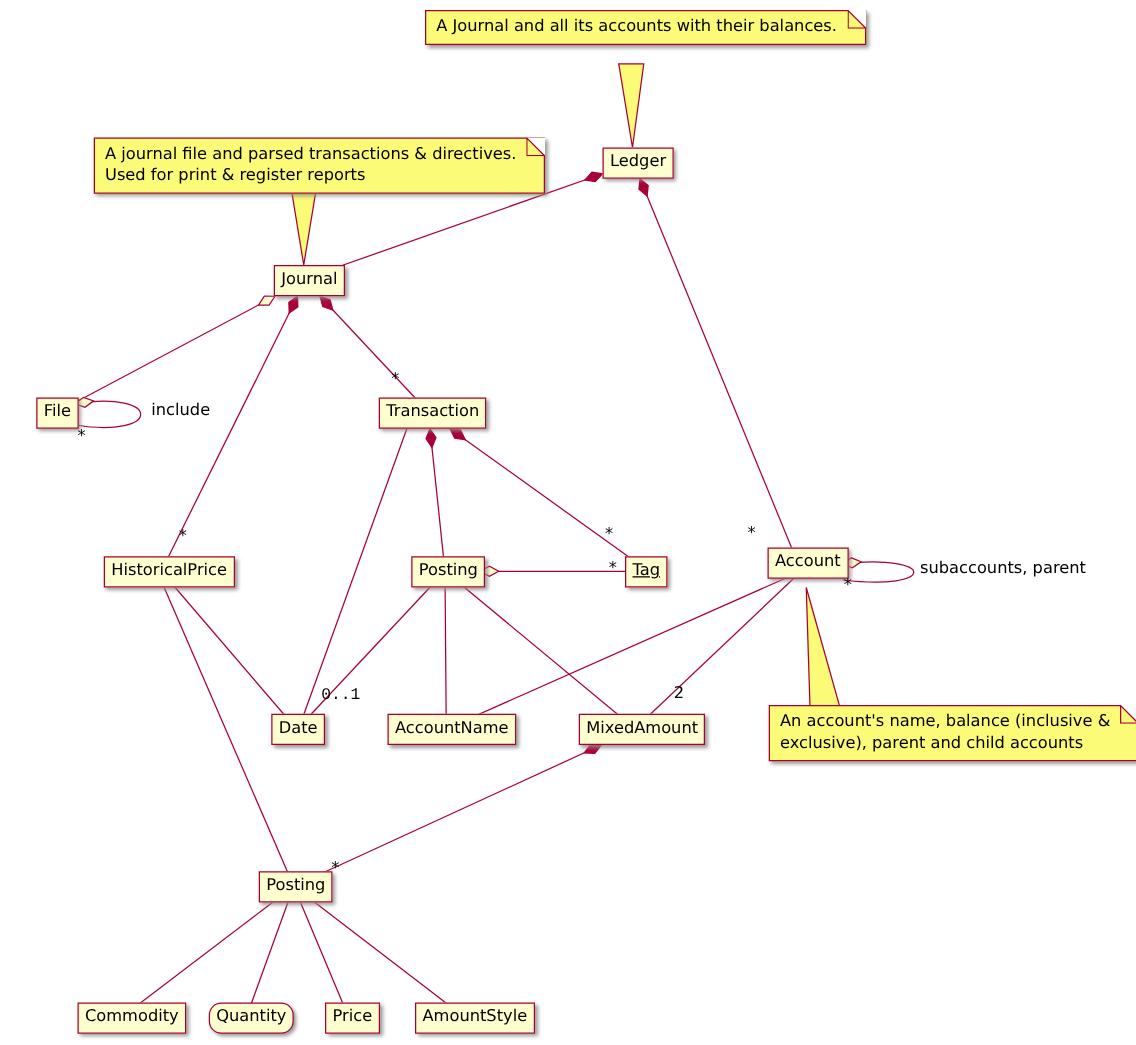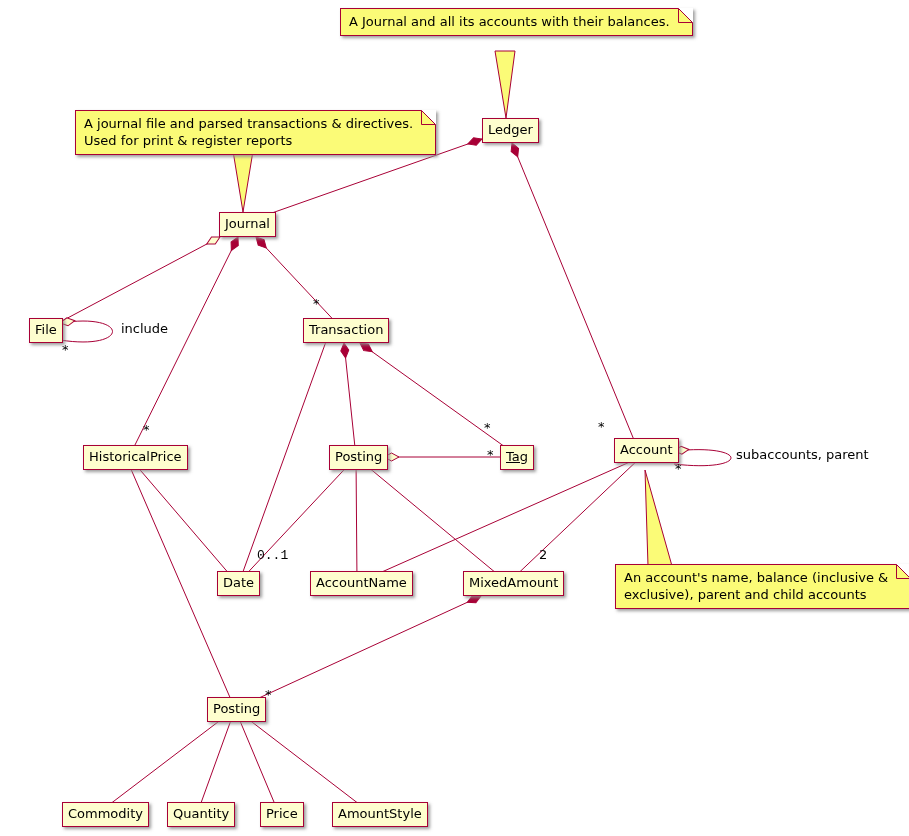--- a/index.html
+++ b/index.html
@@ -72,21 +72,21 @@
   <div class="node" style="left:303px;top:318px;"><span>Transaction</span></div>
   <div class="node" style="left:83px;top:445px;"><span>HistoricalPrice</span></div>
   <div class="node" style="left:329px;top:445px;"><span>Posting</span></div>
   <div class="node" style="left:500px;top:445px;text-decoration:underline;"><span>Tag</span></div>
   <div class="node" style="left:614px;top:438px;"><span>Account</span></div>
   <div class="node" style="left:217px;top:571px;"><span>Date</span></div>
   <div class="node" style="left:310px;top:571px;"><span>AccountName</span></div>
   <div class="node" style="left:463px;top:571px;"><span>MixedAmount</span></div>
   <div class="node" style="left:207px;top:697px;"><span>Posting</span></div>
   <div class="node" style="left:62px;top:802px;text-align:right;"><span>Commodity</span></div>
-  <div class="node" style="left:167px;top:802px;"><span>Quantity</span></div>
+  <div class="node" style="left:167px;top:802px;border-radius:10px;"><span>Quantity</span></div>
   <div class="node" style="left:260px;top:802px;"><span>Price</span></div>
   <div class="node" style="left:332px;top:802px;"><span>AmountStyle</span></div>
 
   <div class="note" style="left:340px;top:8px;">
     <div>A Journal and all its accounts with their balances.</div>
     <svg class="fold" width="15" height="15">
       <path d="M0,0 L15,0 L15,15 Z" fill="#ffffff"></path>
       <path d="M0.5,0.5 L0.5,14.5 L14.5,14.5 Z" fill="#FBFB77" stroke="#A80036" stroke-width="1"></path>
     </svg>
   </div>

